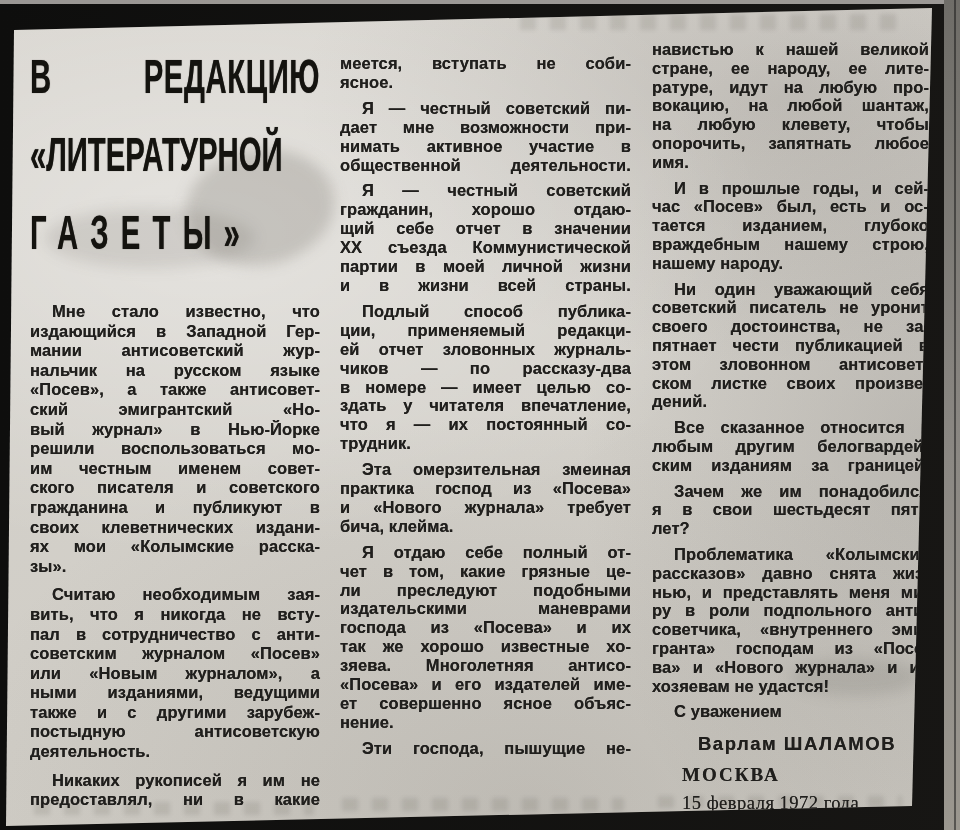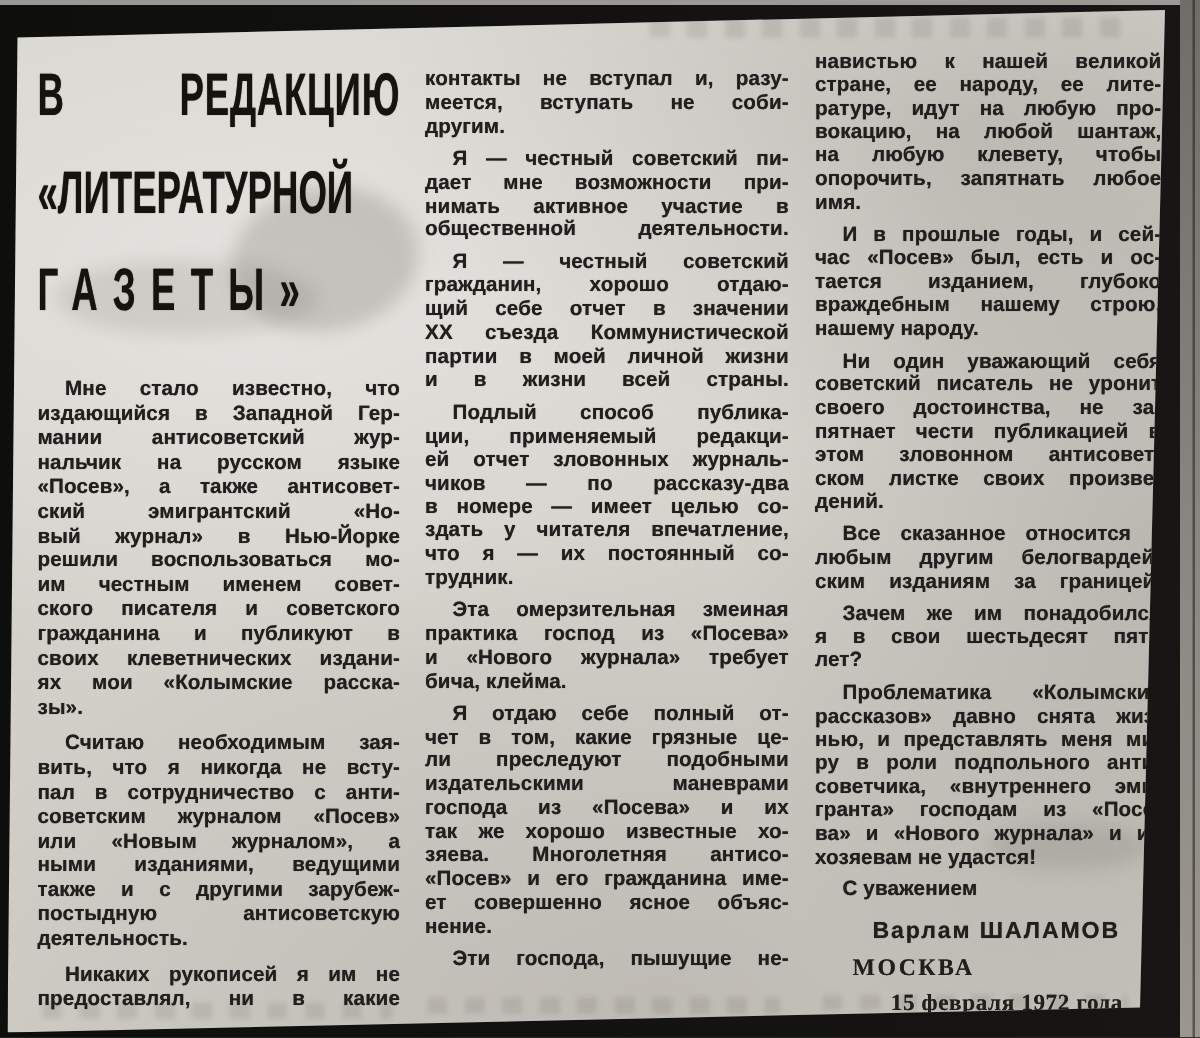--- a/index.html
+++ b/index.html
@@ -48,22 +48,22 @@
   #col1 .para{margin-top:9px;}
   .line{text-align:justify;text-align-last:justify;}
   .line.indent{text-indent:22px;}
   .line.left{text-align-last:left;}
 
   
   .sig-name{margin-top:14px;padding-left:46px;font-weight:700;font-size:18.5px;letter-spacing:1.5px;
             text-shadow:0 0 .6px rgba(25,24,20,.8);}
   .sig-place{margin-top:12px;padding-left:30px;font-family:"Liberation Serif",serif;font-weight:700;
              font-size:19px;letter-spacing:2px;text-shadow:0 0 .5px rgba(25,24,20,.7);}
-  .sig-date{margin-top:9px;padding-left:30px;font-family:"Liberation Serif",serif;font-weight:700;
-            font-size:18.5px;letter-spacing:.5px;text-shadow:0 0 .5px rgba(25,24,20,.7);text-align:center;}
+  .sig-date{margin-top:9px;padding-left:30px;font-family:"Liberation Serif",serif;font-weight:400;
+            font-size:18.5px;letter-spacing:.5px;text-shadow:0 0 .5px rgba(25,24,20,.7);}
 </style>
 </head>
 <body>
 
 <div id="scan">
   <div class="edge-top"></div>
   <div class="edge-right">
     <div class="edge-right-line"></div>
   </div>
 
@@ -111,23 +111,22 @@
           <div class="line">постыдную антисоветскую</div>
           <div class="line left">деятельность.</div>
         </div>
         <div class="para">
           <div class="line indent">Никаких рукописей я им не</div>
           <div class="line">предоставлял, ни в какие</div>
         </div>
       </div>
     <div class="col" id="col2">
         <div class="para">
-          <div class="line">контакты не вступал и, разу-</div>
           <div class="line">меется, вступать не соби-</div>
-          <div class="line left">другим.</div>
+          <div class="line left">ясное.</div>
         </div>
         <div class="para">
           <div class="line indent">Я — честный советский пи-</div>
           <div class="line">дает мне возможности при-</div>
           <div class="line">нимать активное участие в</div>
           <div class="line">общественной деятельности.</div>
         </div>
         <div class="para">
           <div class="line indent">Я — честный советский</div>
           <div class="line">гражданин, хорошо отдаю-</div>
@@ -153,21 +152,21 @@
           <div class="line left">бича, клейма.</div>
         </div>
         <div class="para">
           <div class="line indent">Я отдаю себе полный от-</div>
           <div class="line">чет в том, какие грязные це-</div>
           <div class="line">ли преследуют подобными</div>
           <div class="line">издательскими маневрами</div>
           <div class="line">господа из «Посева» и их</div>
           <div class="line">так же хорошо известные хо-</div>
           <div class="line">зяева. Многолетняя антисо-</div>
-          <div class="line">«Посев» и его гражданина име-</div>
+          <div class="line">«Посева» и его издателей име-</div>
           <div class="line">ет совершенно ясное объяс-</div>
           <div class="line left">нение.</div>
         </div>
         <div class="para">
           <div class="line indent">Эти господа, пышущие не-</div>
         </div>
       </div>
     <div class="col" id="col3">
       <div>
           <div class="para">

